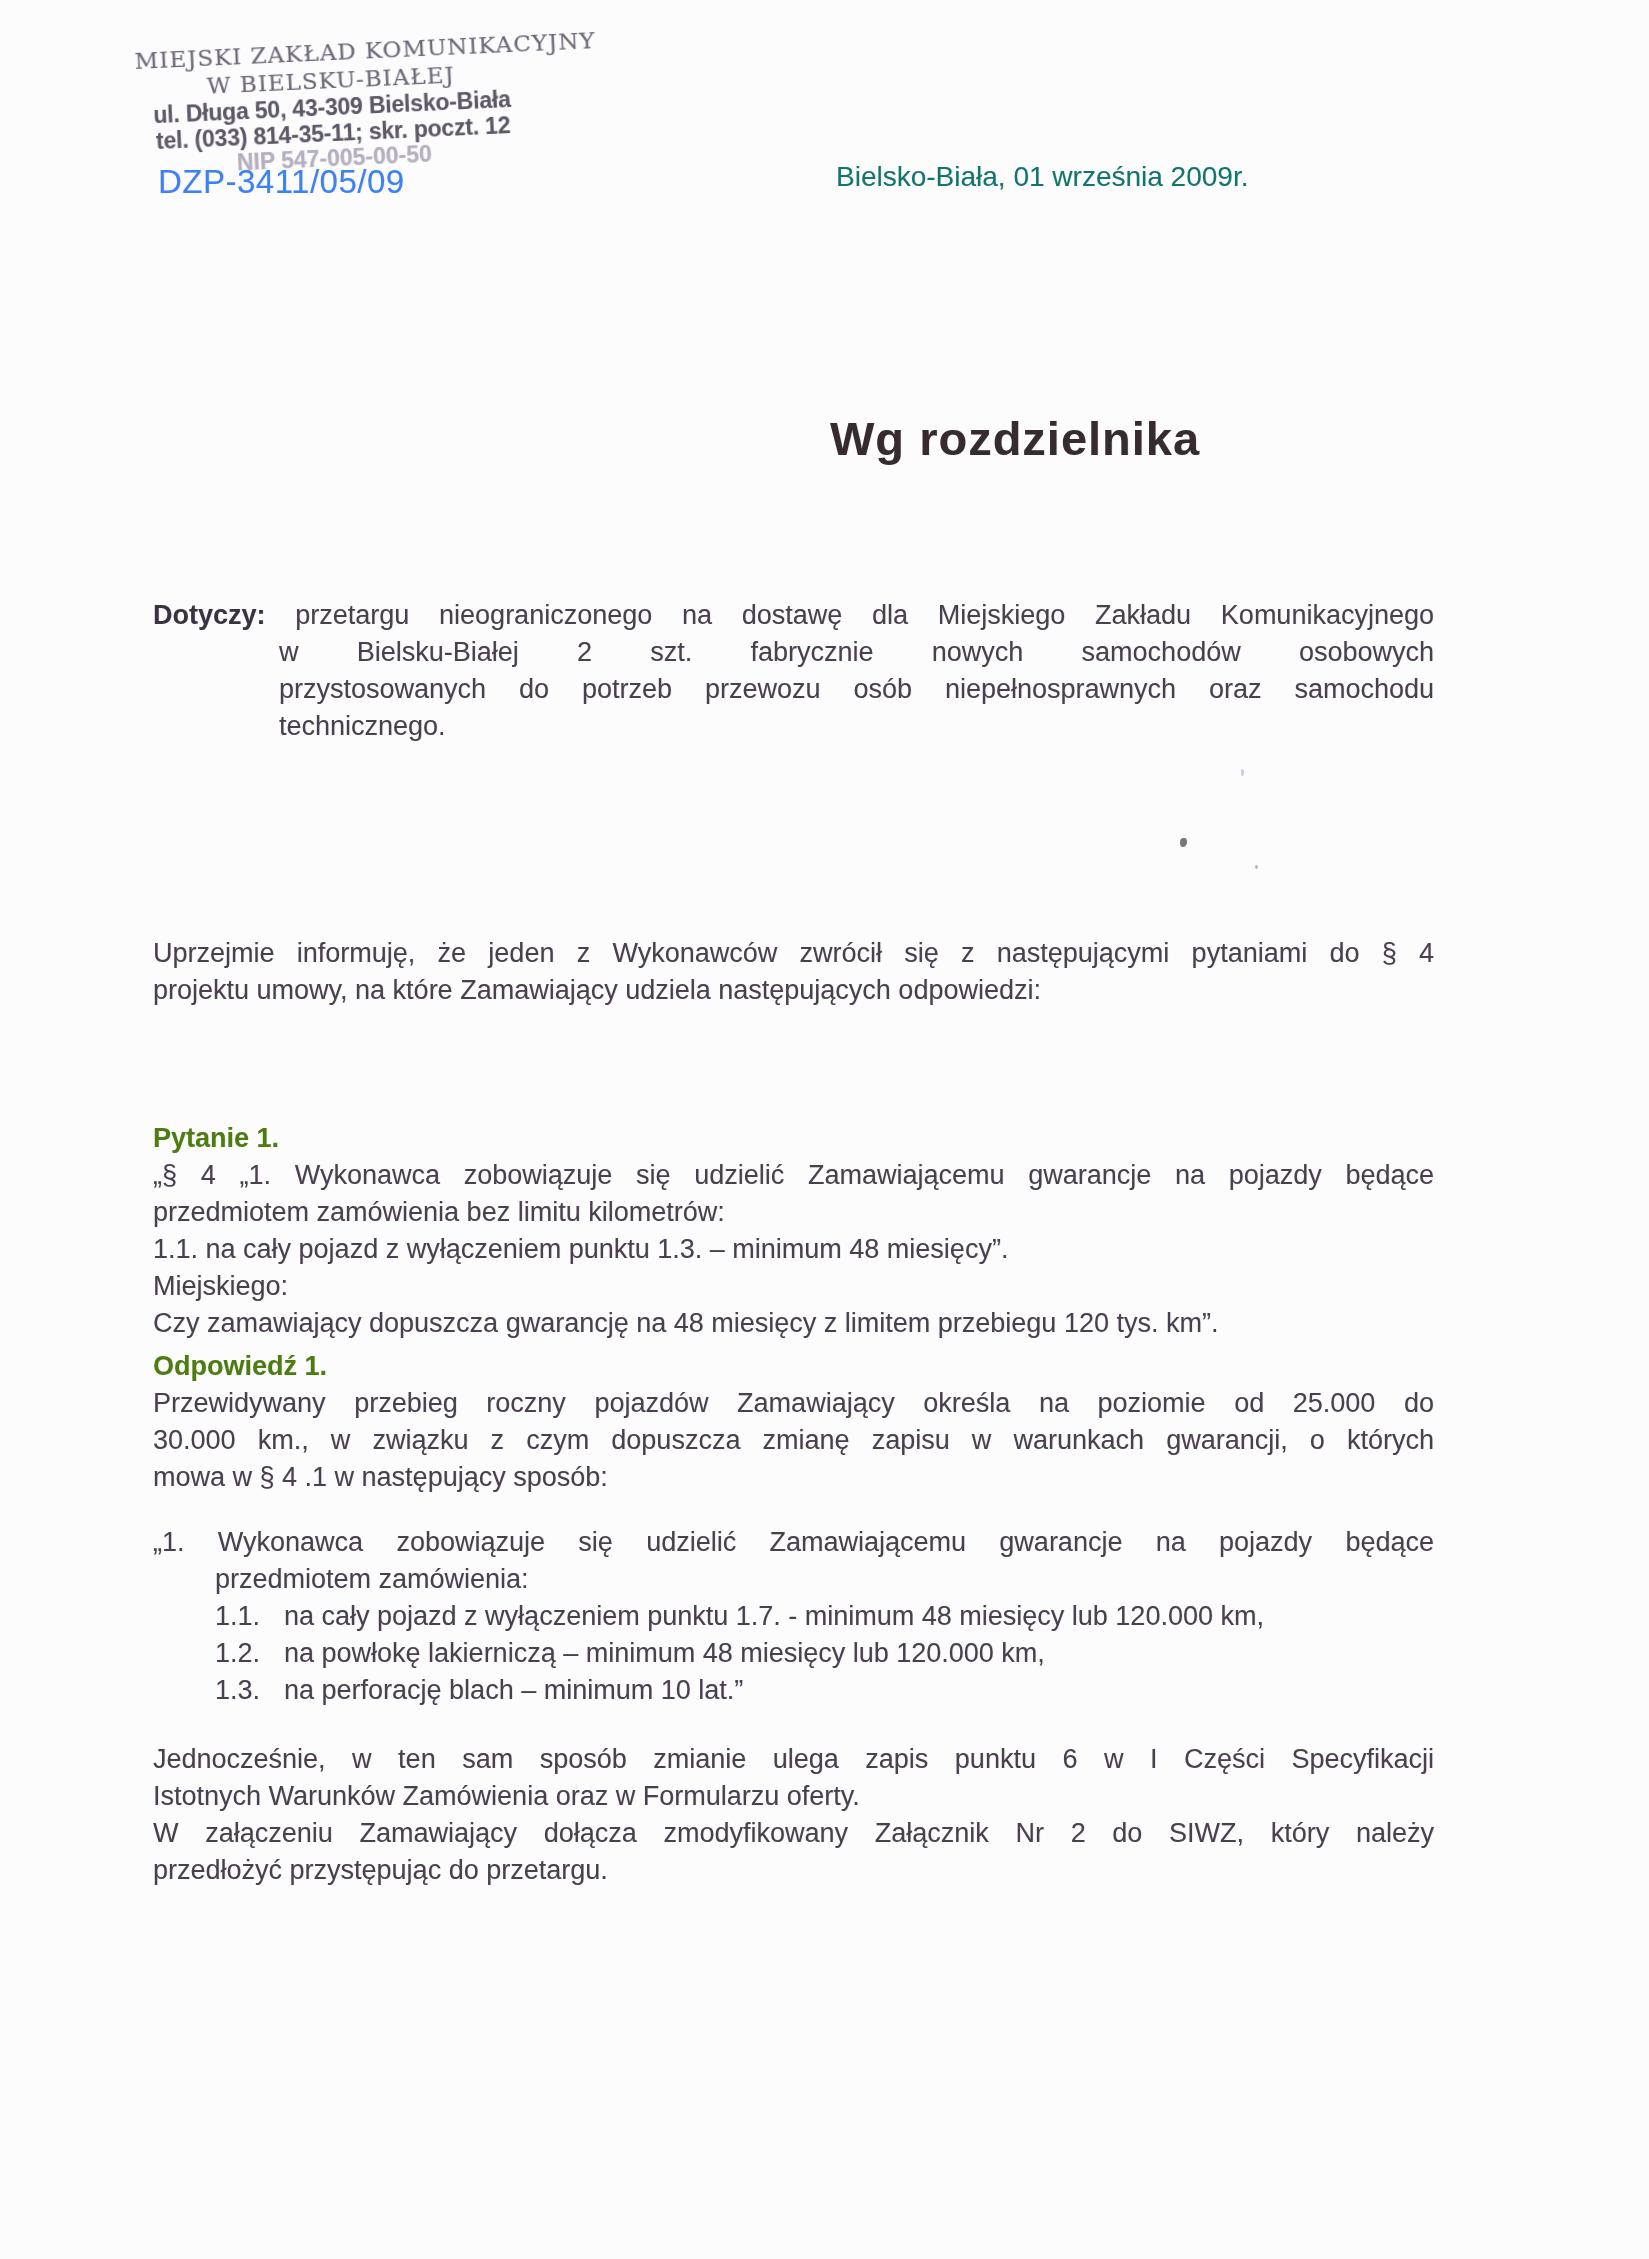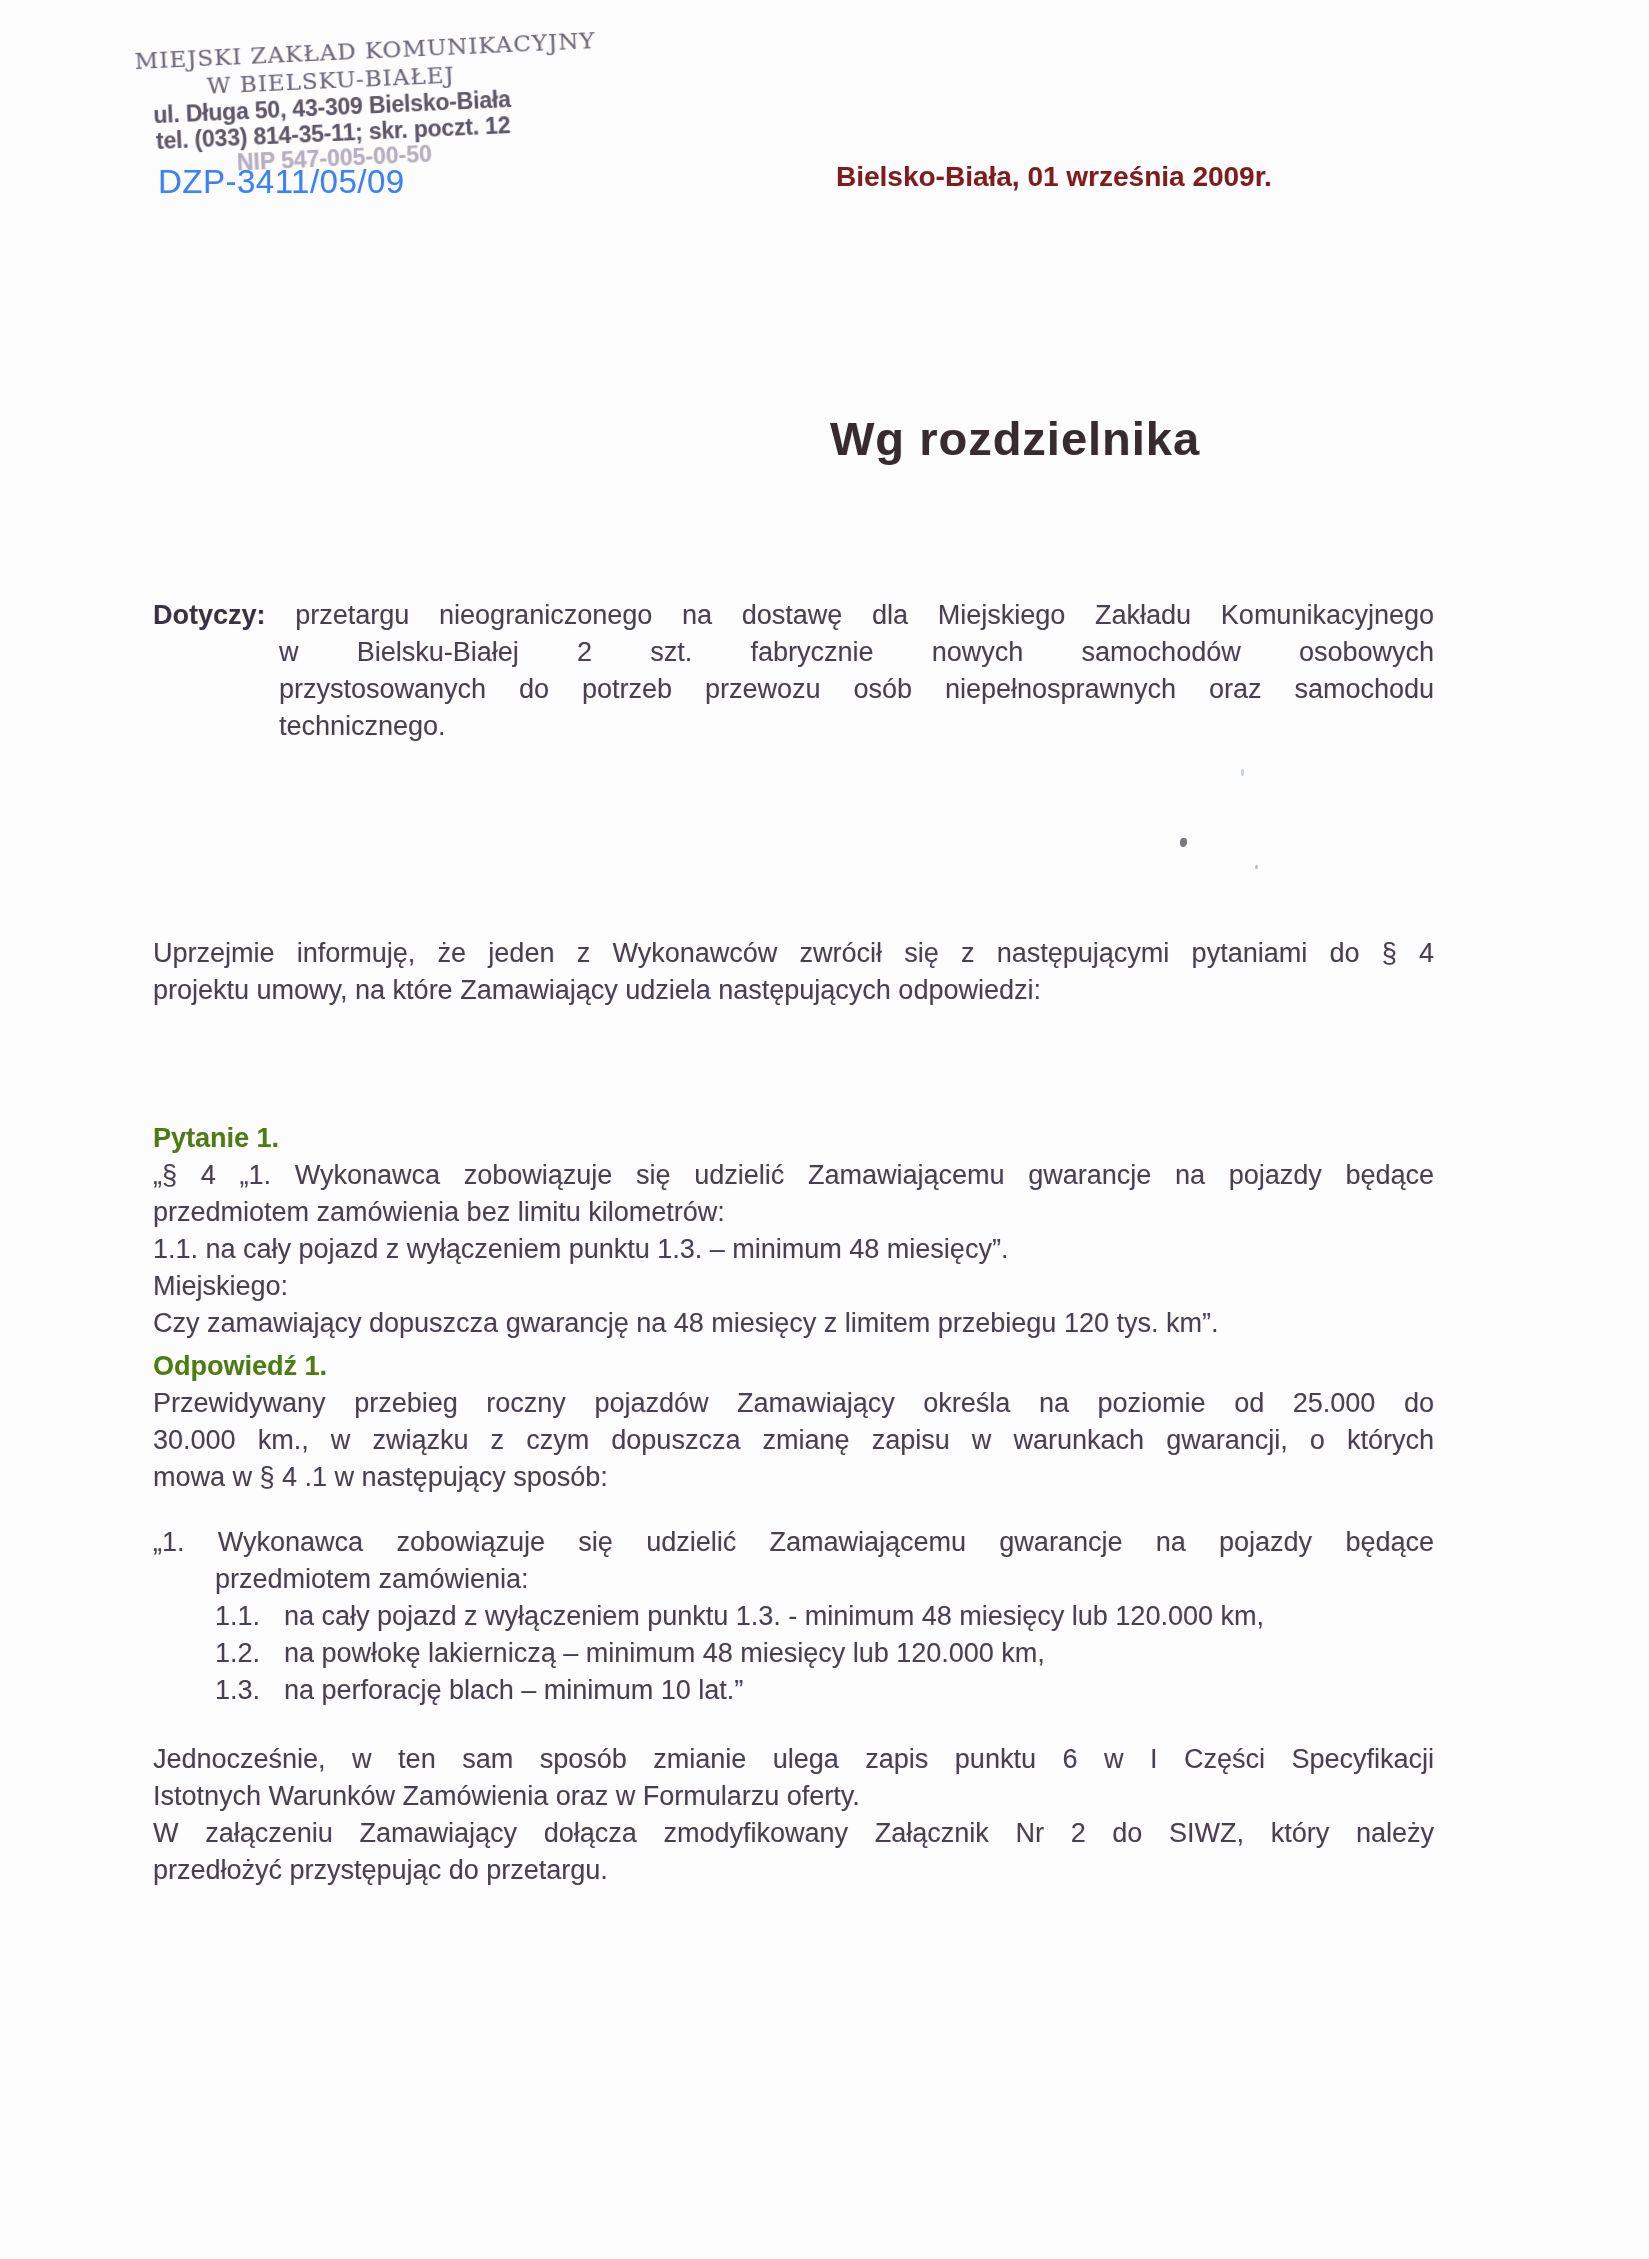--- a/index.html
+++ b/index.html
@@ -41,21 +41,21 @@
   .stamp-nip{
     font-family:"Liberation Sans",sans-serif;font-weight:bold;
     font-size:23px;line-height:25px;color:#b5afc0;white-space:nowrap;
   }
   .refnum{
     position:absolute;left:158px;top:163px;
     font-size:33px;letter-spacing:0.5px;color:#3b82f6;
   }
   .dateline{
     position:absolute;left:836px;top:161px;
-    font-size:28px;color:#7f1d1d;font-weight:bold;
+    font-size:28px;color:#0f766e;
   }
   .doc-title{
     position:absolute;left:830px;top:411px;
     font-size:47px;font-weight:bold;letter-spacing:1px;color:#362c2e;
   }
   
   #subject{top:597px;}
   #intro{top:935px;}
   #question1{top:1120px;}
   #answer1{top:1348px;}
@@ -110,21 +110,21 @@
   <div class="block" id="answer1">
     <div class="hline">Odpowiedź 1.</div>
     <div class="line j">Przewidywany przebieg roczny pojazdów Zamawiający określa na poziomie od 25.000 do</div>
     <div class="line j">30.000 km., w związku z czym dopuszcza zmianę zapisu w warunkach gwarancji, o których</div>
     <div class="line">mowa w § 4 .1 w następujący sposób:</div>
   </div>
 
   <div class="block" id="clause">
     <div class="line j">„1. Wykonawca zobowiązuje się udzielić Zamawiającemu gwarancje na pojazdy będące</div>
     <div class="line ind2">przedmiotem zamówienia:</div>
-    <div class="line ind2"><span class="num">1.1.</span><span>na cały pojazd z wyłączeniem punktu 1.3. - minimum 48 miesięcy lub 120.000 km,</span></div>
+    <div class="line ind2"><span class="num">1.1.</span><span>na cały pojazd z wyłączeniem punktu 1.7. - minimum 48 miesięcy lub 120.000 km,</span></div>
     <div class="line ind2"><span class="num">1.2.</span><span>na powłokę lakierniczą – minimum 48 miesięcy lub 120.000 km,</span></div>
     <div class="line ind2"><span class="num">1.3.</span><span>na perforację blach – minimum 10 lat.”</span></div>
   </div>
 
   <div class="block" id="closing">
     <div class="line j">Jednocześnie, w ten sam sposób zmianie ulega zapis punktu 6 w I Części Specyfikacji</div>
     <div class="line">Istotnych Warunków Zamówienia oraz w Formularzu oferty.</div>
     <div class="line j">W załączeniu Zamawiający dołącza zmodyfikowany Załącznik Nr 2 do SIWZ, który należy</div>
     <div class="line">przedłożyć przystępując do przetargu.</div>
   </div>

